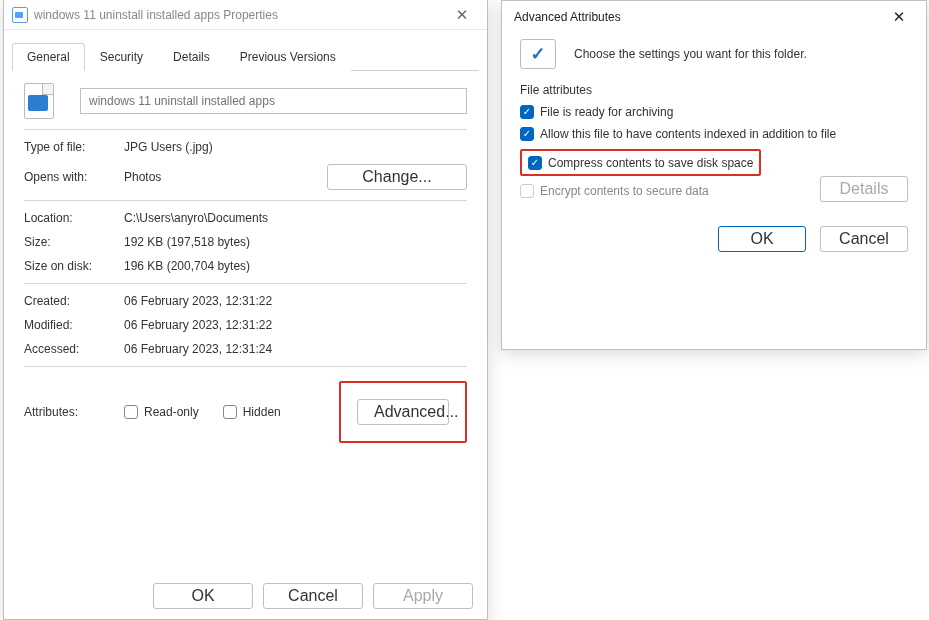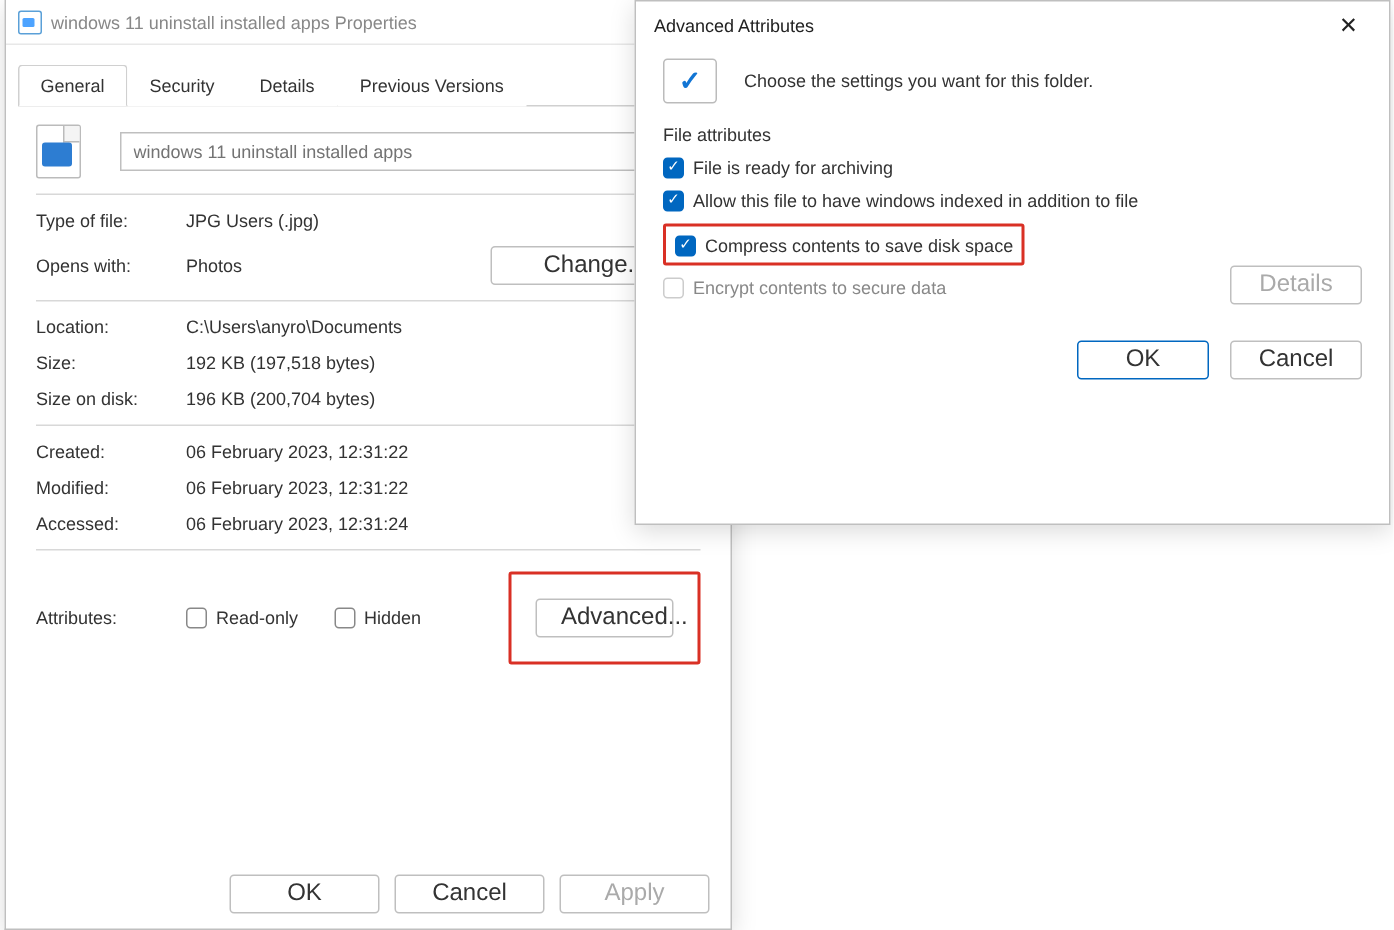--- a/index.html
+++ b/index.html
@@ -199,21 +199,21 @@
     position: absolute;
     bottom: 10px; right: 14px;
     display: flex;
     gap: 10px;
   }
   .dialog-buttons .btn { width: 100px; }
 
   
   .adv {
     right: 2px; top: 0;
-    width: 504px; height: 350px;
+    width: 426px; height: 350px;
   }
   .adv-titlebar {
     height: 32px;
     display: flex;
     align-items: center;
     padding: 0 12px;
     font-size: 12px;
     color: #222;
   }
   .adv-titlebar .close {
@@ -366,21 +366,21 @@
     <div class="section-label">File attributes</div>
     <div class="opt-row">
       <label class="chk" style="margin-right:0">
         <span class="chk-box checked">✓</span>
         <span>File is ready for archiving</span>
       </label>
     </div>
     <div class="opt-row">
       <label class="chk" style="margin-right:0">
         <span class="chk-box checked">✓</span>
-        <span>Allow this file to have windows indexed in addition to file</span>
+        <span>Allow this file to have contents indexed in addition to file</span>
       </label>
     </div>
 
 
     <div class="opt-row">
       <span class="highlight-red cell">
         <label class="chk" style="margin-right:0">
           <span class="chk-box checked">✓</span>
           <span>Compress contents to save disk space</span>
         </label>

